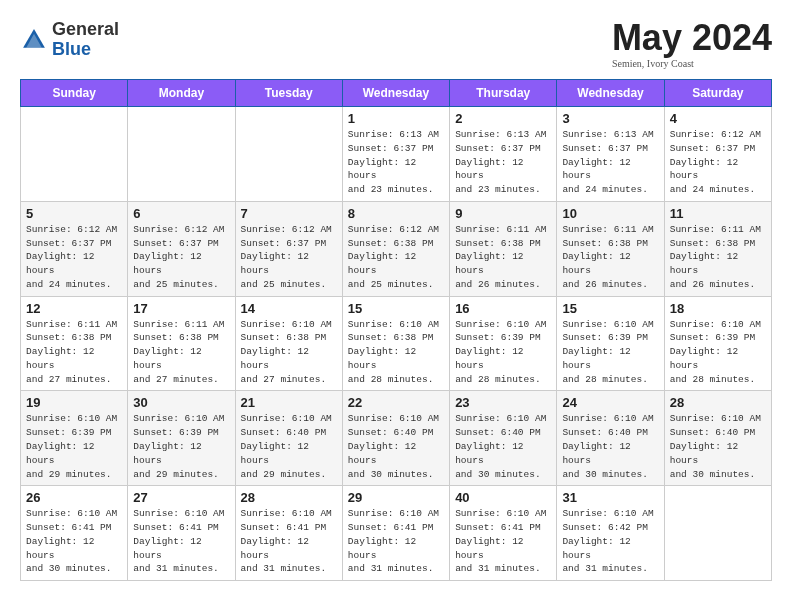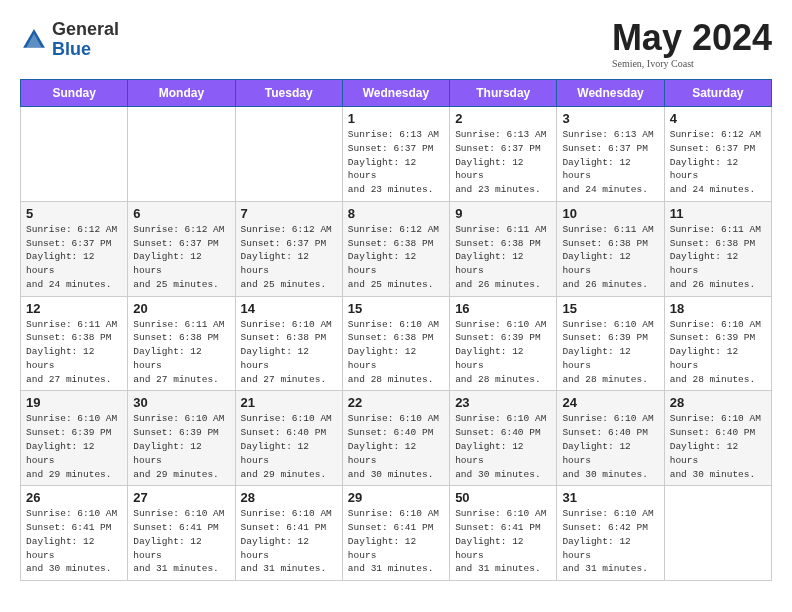--- a/index.html
+++ b/index.html
@@ -217,21 +217,21 @@
       </tr>
       <tr>
         <td>
           <span class="day-number">12</span>
           <div class="day-info" style="white-space: pre-line;">Sunrise: 6:11 AM
 Sunset: 6:38 PM
 Daylight: 12 hours
 and 27 minutes.</div>
         </td>
         <td>
-          <span class="day-number">20</span>
+          <span class="day-number">17</span>
           <div class="day-info" style="white-space: pre-line;">Sunrise: 6:11 AM
 Sunset: 6:38 PM
 Daylight: 12 hours
 and 27 minutes.</div>
         </td>
         <td>
           <span class="day-number">14</span>
           <div class="day-info" style="white-space: pre-line;">Sunrise: 6:10 AM
 Sunset: 6:38 PM
 Daylight: 12 hours
@@ -340,21 +340,21 @@
 and 31 minutes.</div>
         </td>
         <td>
           <span class="day-number">29</span>
           <div class="day-info" style="white-space: pre-line;">Sunrise: 6:10 AM
 Sunset: 6:41 PM
 Daylight: 12 hours
 and 31 minutes.</div>
         </td>
         <td>
-          <span class="day-number">50</span>
+          <span class="day-number">40</span>
           <div class="day-info" style="white-space: pre-line;">Sunrise: 6:10 AM
 Sunset: 6:41 PM
 Daylight: 12 hours
 and 31 minutes.</div>
         </td>
         <td>
           <span class="day-number">31</span>
           <div class="day-info" style="white-space: pre-line;">Sunrise: 6:10 AM
 Sunset: 6:42 PM
 Daylight: 12 hours

